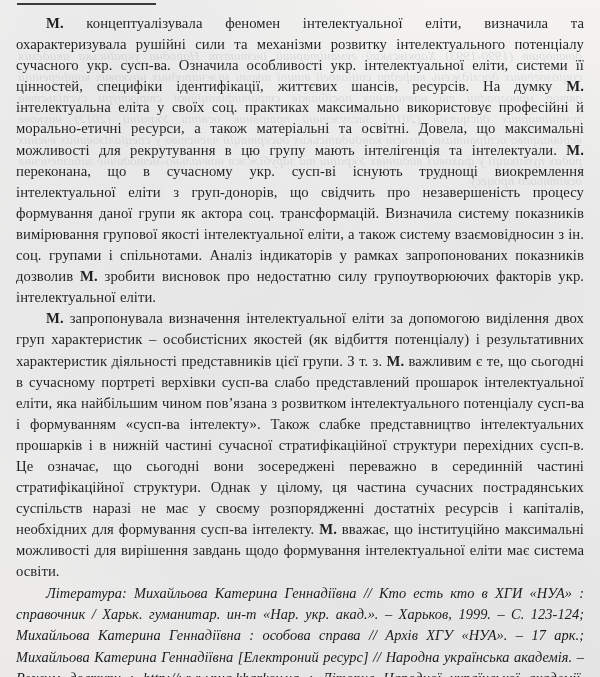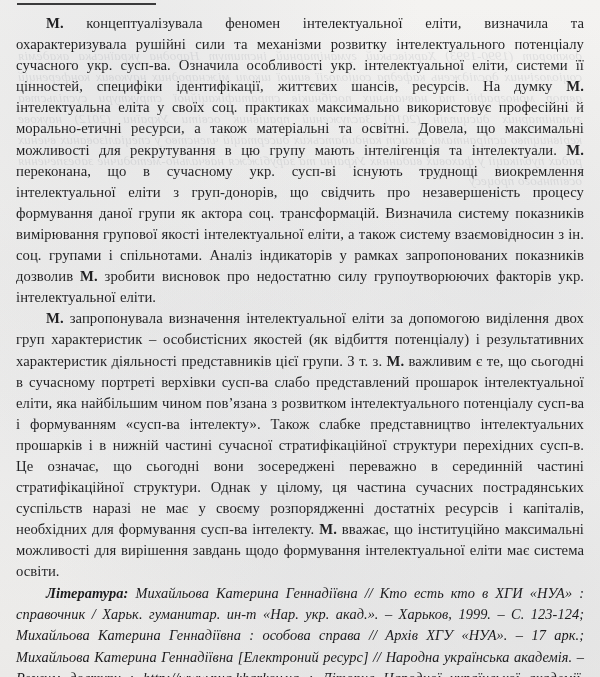--- a/index.html
+++ b/index.html
@@ -96,21 +96,21 @@
   .biblio {
     margin-top: 0.5px;
     text-indent: 30px;
     font-style: italic;
     font-size: 14.4px;
     line-height: 21.2px;
     text-align: justify;
     letter-spacing: 0.05px;
   }
   .biblio .biblio-label {
-    font-weight: 700;
+    font-weight: 400;
     font-style: italic;
   }
 
   
   .ink-a { opacity: 0.97; }
 </style>
 </head>
 <body>
 
 <div class="paper-texture"></div>

